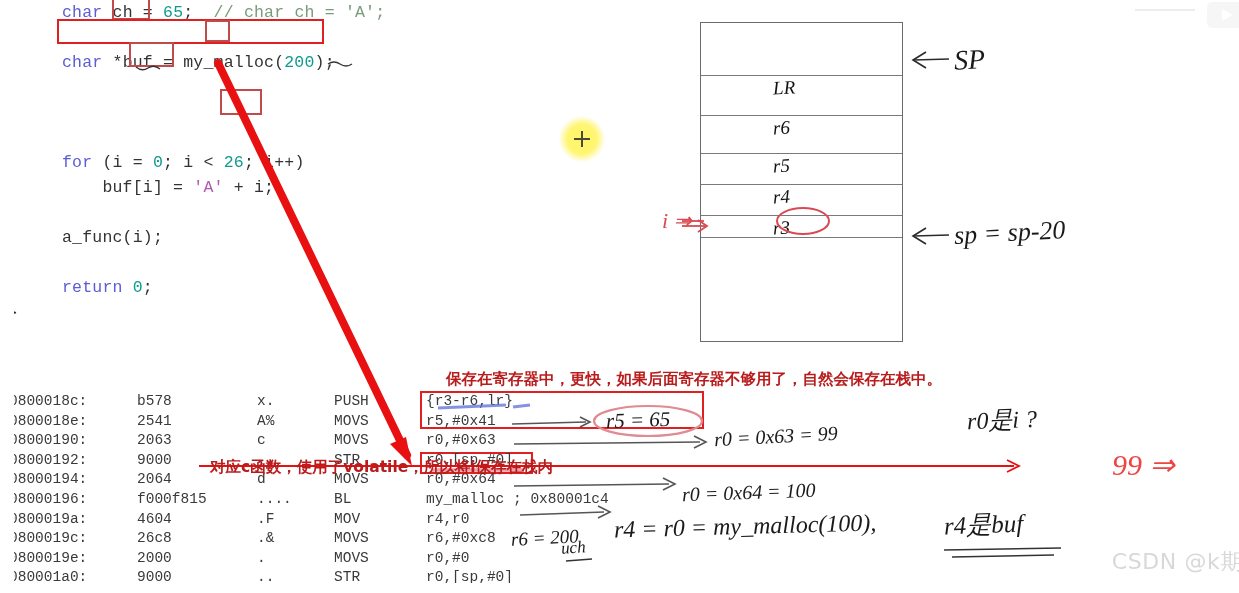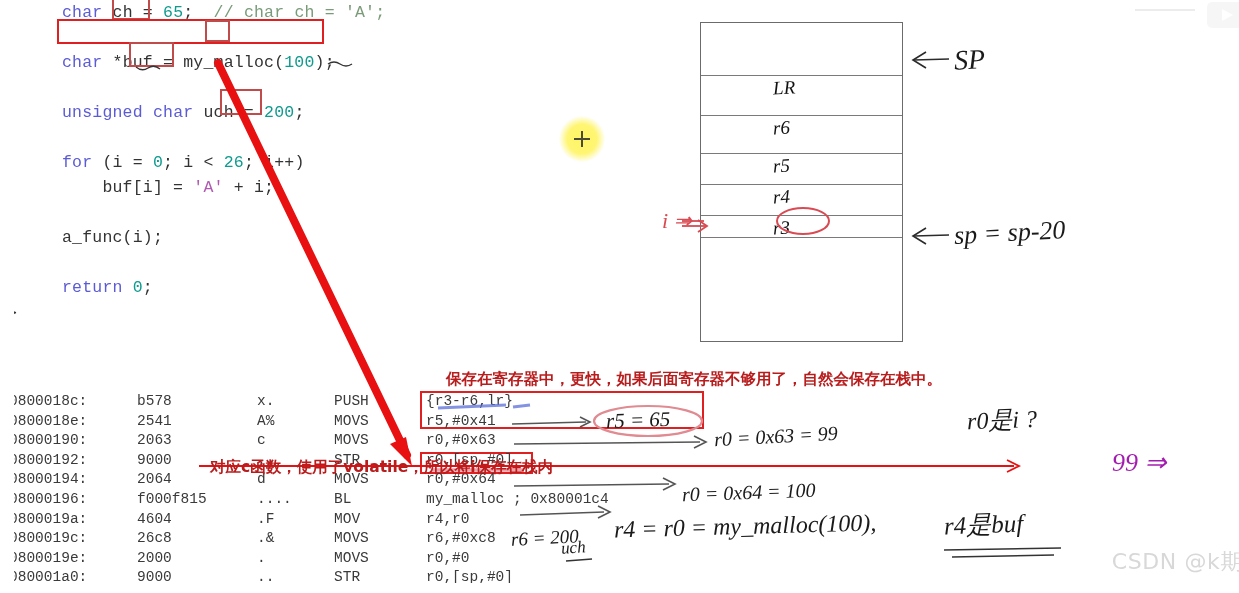--- a/index.html
+++ b/index.html
@@ -108,22 +108,21 @@
 </head>
 <body>
 
 <div id="root">
 
   <div class="topbar-wm"></div>
   <div class="play-wm"></div>
 
   <div class="code-pane" id="code-pane">
       <div class="cline" style="top: 0px; left: 48px;"><span class="kw">char</span><span class="pln"> </span><span class="pln">ch</span><span class="pln"> = </span><span class="num">65</span><span class="pln">;  </span><span class="cmt">// char ch = 'A';</span></div>
-      <div class="cline" style="top: 50px; left: 48px;"><span class="kw">char</span><span class="pln"> *buf = my_malloc(</span><span class="num">100</span><span class="pln">);</span></div>
-      <div class="cline" style="top: 100px; left: 48px;"><span class="kw">unsigned</span><span class="pln"> </span><span class="kw">char</span><span class="pln"> uch = </span><span class="num">200</span><span class="pln">;</span></div>
+      <div class="cline" style="top: 50px; left: 48px;"><span class="kw">char</span><span class="pln"> *buf = my_malloc(</span><span class="num">200</span><span class="pln">);</span></div>
       <div class="cline" style="top: 150px; left: 48px;"><span class="kw">for</span><span class="pln"> (i = </span><span class="num">0</span><span class="pln">; i &lt; </span><span class="num">26</span><span class="pln">; i++)</span></div>
       <div class="cline" style="top: 175px; left: 48px;"><span class="pln">    buf[i] = </span><span class="chr">'A'</span><span class="pln"> + i;</span></div>
       <div class="cline" style="top: 225px; left: 48px;"><span class="pln">a_func(i);</span></div>
       <div class="cline" style="top: 275px; left: 48px;"><span class="kw">return</span><span class="pln"> </span><span class="num">0</span><span class="pln">;</span></div>
       <div class="cline" style="top: 300px; left: -6px;"><span class="pln">}</span></div>
     </div>
 
   <div class="rbox thin" style="left:98px;  top:-2px; width:38px; height:22px;"></div>
   <div class="rbox" style="left:43px; top:19px; width:267px; height:25px;"></div>
   <div class="rbox thin" style="left:191px; top:20px; width:25px; height:22px;"></div>
@@ -214,21 +213,21 @@
     <line x1="552" y1="561" x2="578" y2="559" stroke="#333" stroke-width="1.4"></line>
 
     <path d="M314 64 q6 -4 12 0 q6 4 12 0" stroke="#333" stroke-width="1.4" fill="none"></path>
 
     <path d="M122 67 q6 5 12 1 q6 -4 12 1" stroke="#333" stroke-width="1.3" fill="none"></path>
   </svg>
 
   <div class="hw" style="left:592px; top:408px; font-size:21px; transform:rotate(-2deg);">r5 = 65</div>
   <div class="hw" style="left:700px; top:425px; font-size:20px; transform:rotate(-3deg);">r0 = 0x63 = 99</div>
   <div class="hw" style="left:953px; top:404px; font-size:24px; transform:rotate(-2deg);">r0是i ?</div>
-  <div class="hw" style="left:1098px; top:447px; font-size:26px; color:#a21caf;">99 ⇒</div>
+  <div class="hw" style="left:1098px; top:447px; font-size:30px; color:#ef4444;">99 ⇒</div>
   <div class="hw" style="left:668px; top:481px; font-size:20px; transform:rotate(-2deg);">r0 = 0x64 = 100</div>
   <div class="hw" style="left:497px; top:527px; font-size:19px; transform:rotate(-3deg);">r6 = 200</div>
   <div class="hw" style="left:547px; top:538px; font-size:17px; transform:rotate(-4deg);">uch</div>
   <div class="hw" style="left:600px; top:513px; font-size:24px; transform:rotate(-1.5deg);">r4 = r0 = my_malloc(100),</div>
   <div class="hw" style="left:930px; top:508px; font-size:25px; transform:rotate(-2deg);">r4是buf</div>
 
   <div class="cn-red" style="left:432px; top:369px;">保存在寄存器中，更快，如果后面寄存器不够用了，自然会保存在栈中。</div>
   <div class="cn-red" style="left:196px; top:457px;">对应c函数，使用了volatile，所以将i保存在栈内</div>
 
   <div class="cursor-glow"></div>

